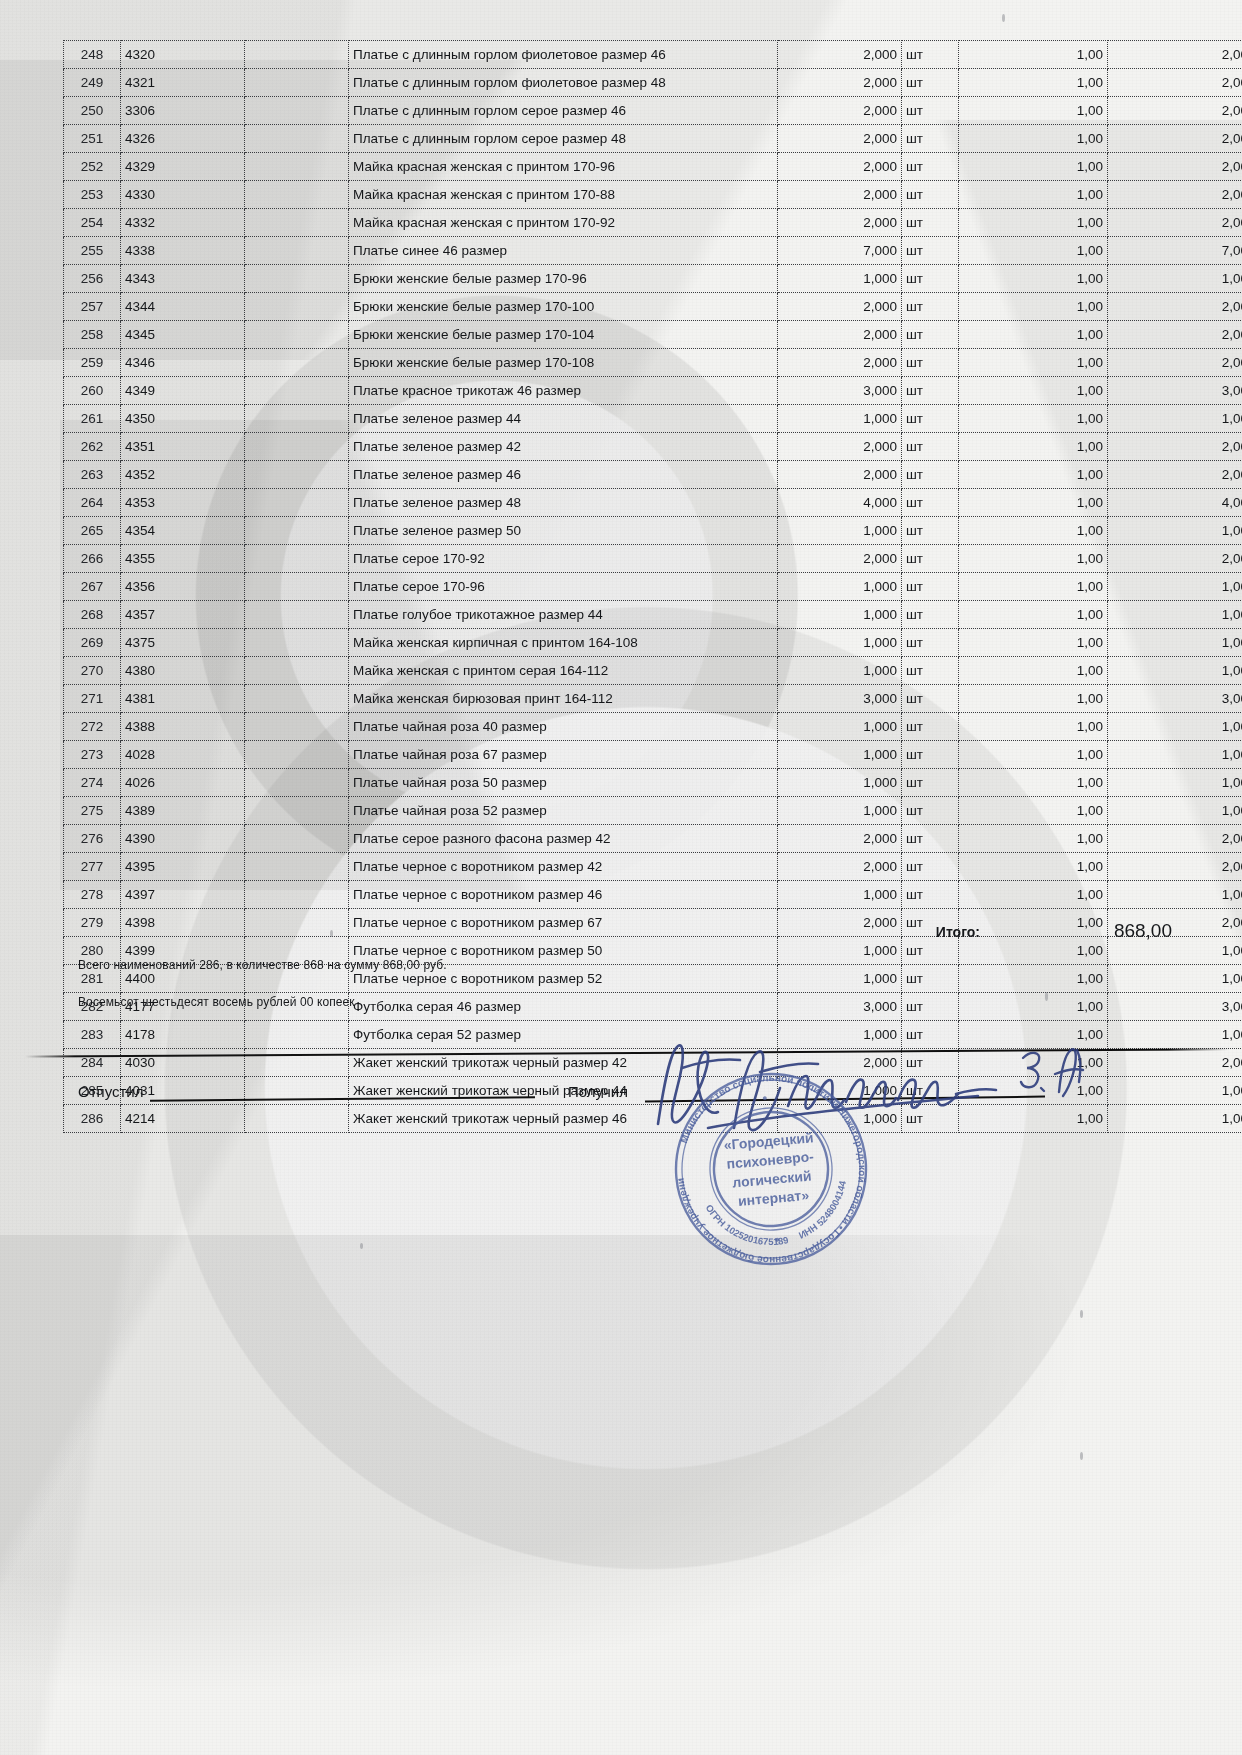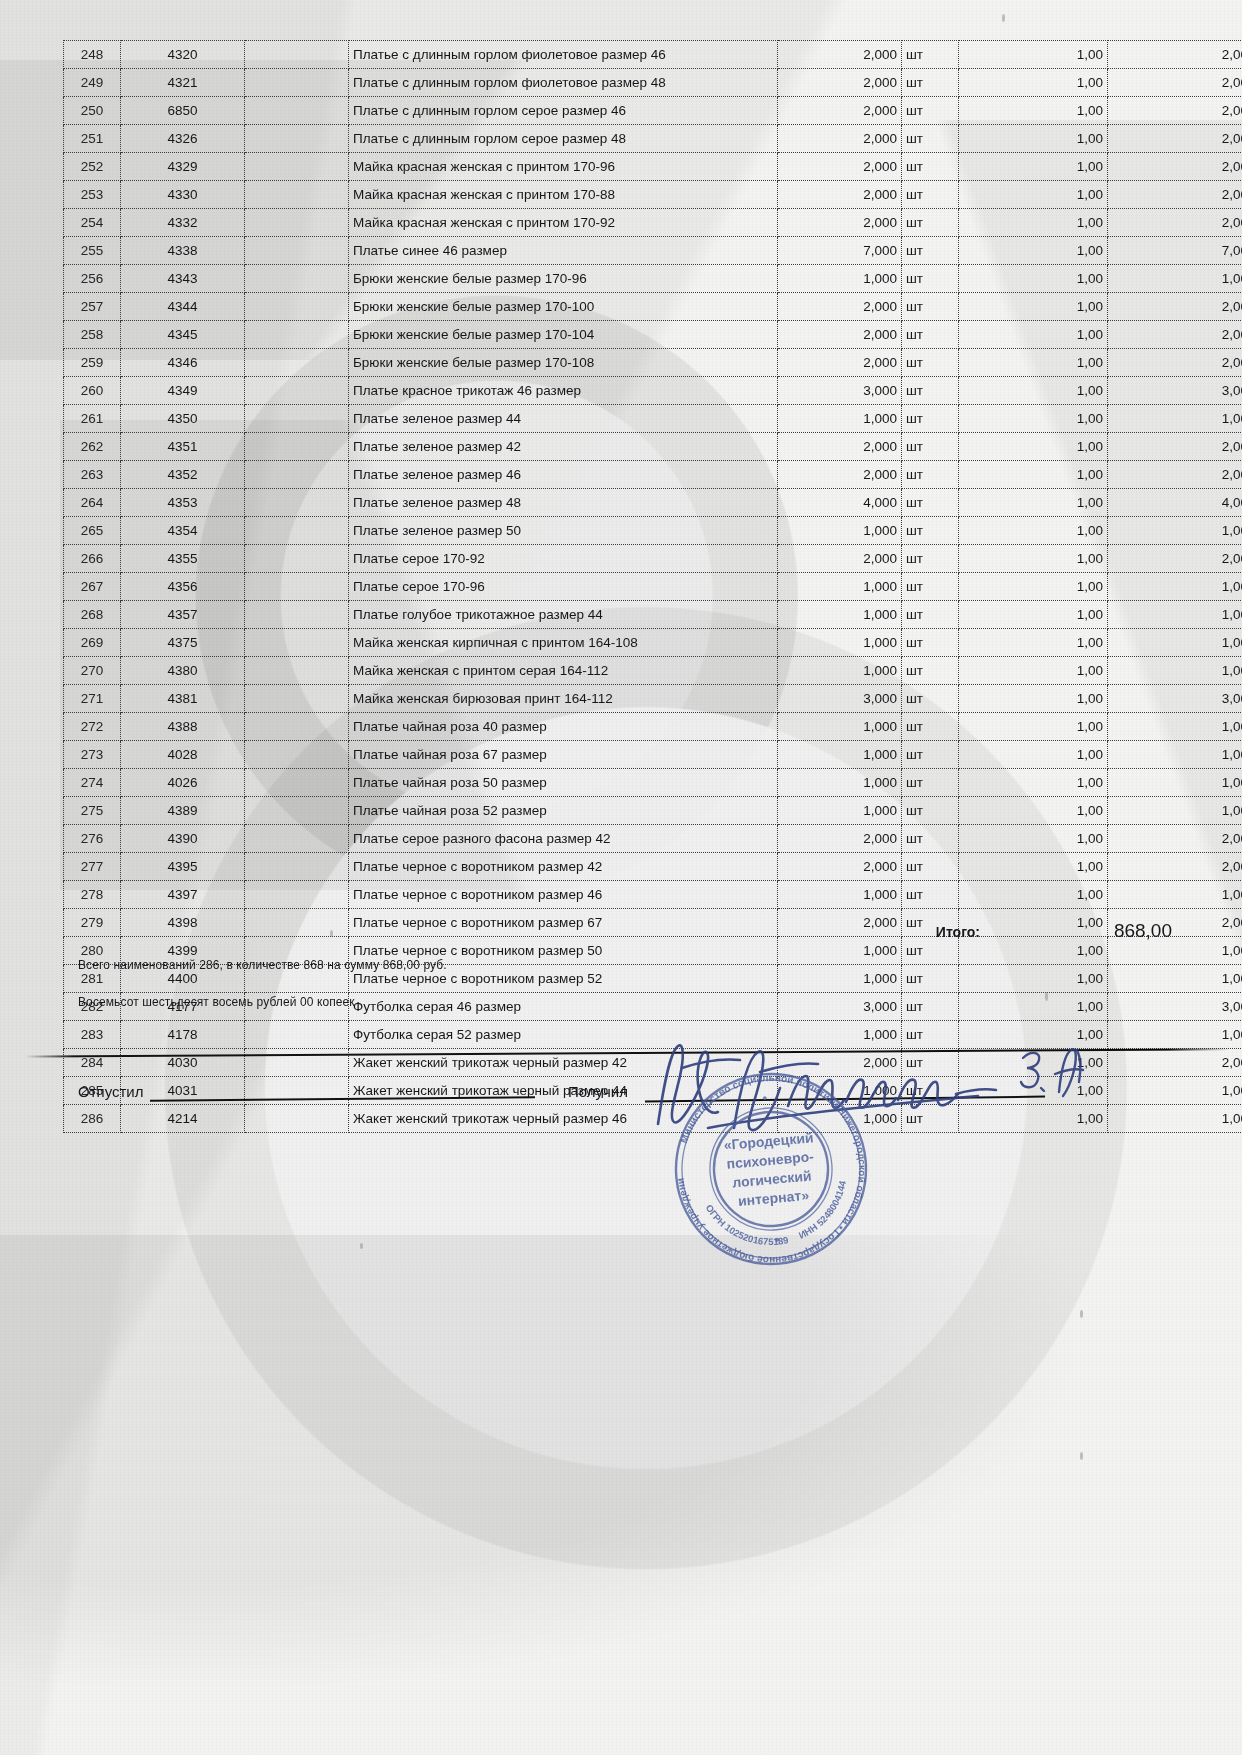--- a/index.html
+++ b/index.html
@@ -53,21 +53,21 @@
   table.grid td{
     border:1px dotted #3a3c40;
     padding:2px 4px 3px 4px;
     height:22px;
     line-height:15px;
     white-space:nowrap;
     overflow:hidden;
     background:transparent;
   }
   .c-num{width:48px;text-align:center;color:#25272b;}
-  .c-code{width:115px;text-align:center;padding-right:9px;}
+  .c-code{width:115px;text-align:left;padding-right:9px;}
   .c-blank{width:95px;}
   .c-name{width:420px;text-align:left;padding-left:6px;}
   .c-qty{width:115px;text-align:right;padding-right:6px;}
   .c-unit{width:48px;text-align:left;padding-left:4px;}
   .c-price{width:140px;text-align:right;padding-right:8px;}
   .c-sum{width:136px;text-align:right;padding-right:8px;}
 
   
   #totals{
     position:absolute;left:63px;top:920px;width:1117px;
@@ -145,21 +145,21 @@
           <td class="c-code">4321</td>
           <td class="c-blank"></td>
           <td class="c-name">Платье с длинным горлом фиолетовое размер 48</td>
           <td class="c-qty">2,000</td>
           <td class="c-unit">шт</td>
           <td class="c-price">1,00</td>
           <td class="c-sum">2,00</td>
         </tr>
         <tr>
           <td class="c-num">250</td>
-          <td class="c-code">6850</td>
+          <td class="c-code">3306</td>
           <td class="c-blank"></td>
           <td class="c-name">Платье с длинным горлом серое размер 46</td>
           <td class="c-qty">2,000</td>
           <td class="c-unit">шт</td>
           <td class="c-price">1,00</td>
           <td class="c-sum">2,00</td>
         </tr>
         <tr>
           <td class="c-num">251</td>
           <td class="c-code">4326</td>

